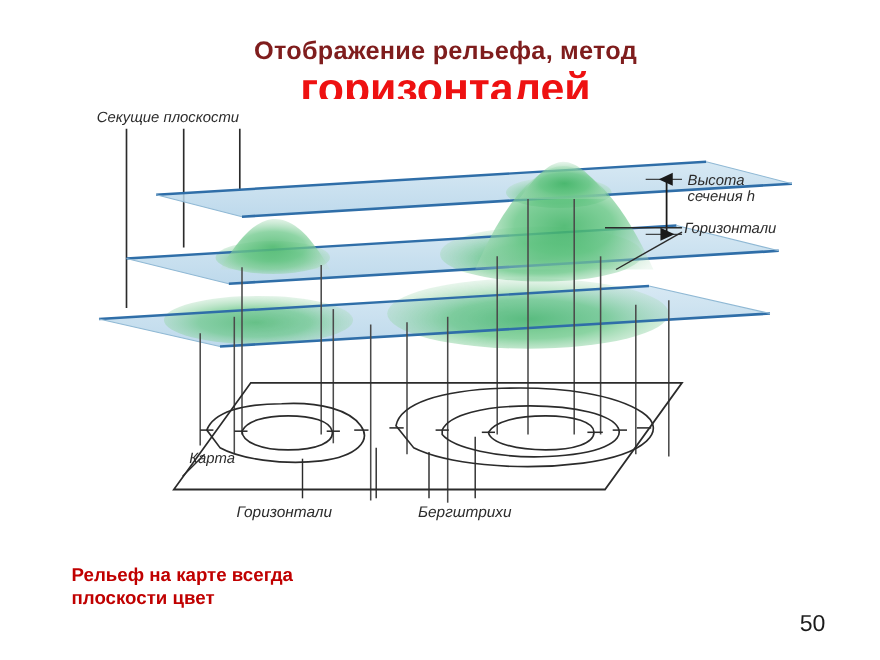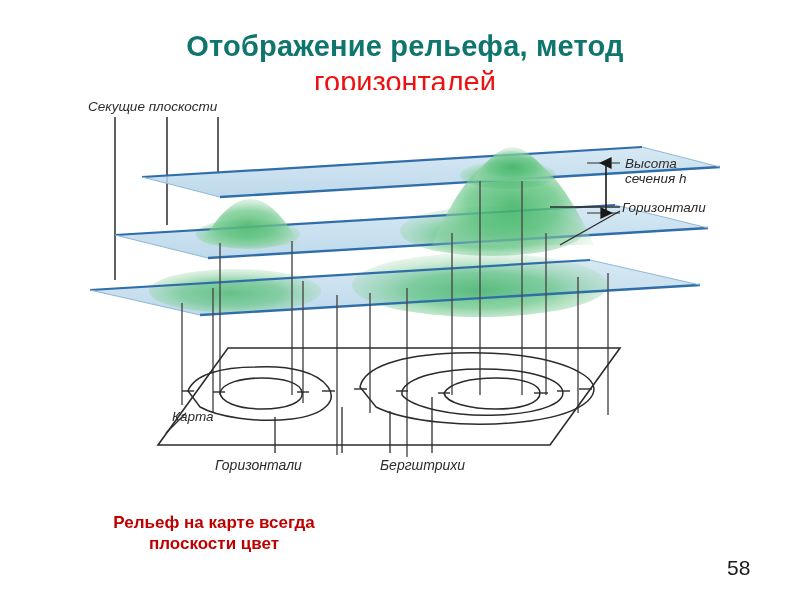--- a/index.html
+++ b/index.html
@@ -27,59 +27,58 @@
     position: absolute;
     left: 60px;
     top: 28px;
     width: 690px;
     height: 62px;
     overflow: hidden;
     text-align: center;
   }
   #title-line1 {
     display: block;
-    font-size: 29px;
+    font-size: 23px;
     font-weight: bold;
-    color: #0f766e;
+    color: #7f1d1d;
     line-height: 36px;
     white-space: nowrap;
     letter-spacing: 0.2px;
   }
   #title-line2 {
     display: block;
-    font-size: 29px;
-    font-weight: normal;
+    font-size: 39px;
+    font-weight: bold;
     color: #ee1111;
     line-height: 36px;
     white-space: nowrap;
     
     margin-top: 0px;
   }
   
   #figure {
     position: absolute;
     left: 60px;
     top: 95px;
     width: 700px;
     height: 400px;
     font-style: italic;
   }
   #figure svg { display: block; }
 
   
   #note {
     position: absolute;
-    left: 49px;
+    left: 65px;
     top: 512px;
     width: 330px;
     font-size: 17px;
     font-weight: bold;
     color: #c00000;
     line-height: 21px;
-    text-align: center;
   }
   #note span { display: block; }
 
   
   #page-number {
     position: absolute;
     left: 727px;
     top: 556px;
     font-size: 21px;
     color: #1a1a1a;
@@ -278,15 +277,15 @@
         <tspan>Бергштрихи</tspan>
       </text>
     </svg>
   </div>
 
   <div id="note">
     <span>Рельеф на карте всегда</span>
     <span>плоскости цвет</span>
   </div>
 
-  <div id="page-number">58</div>
+  <div id="page-number">50</div>
 
 </div>
 
 </body></html>

